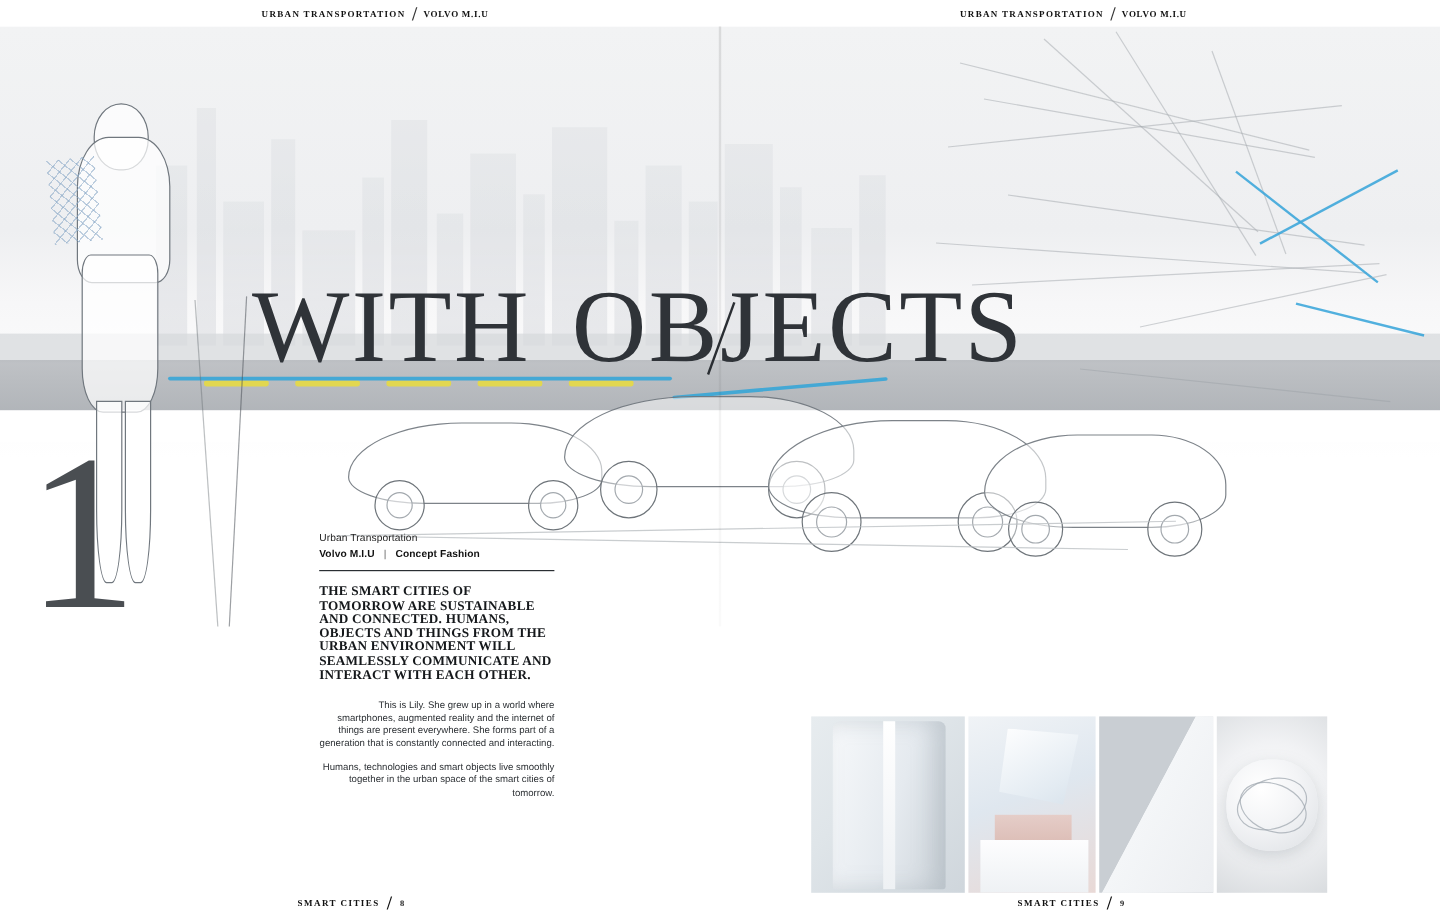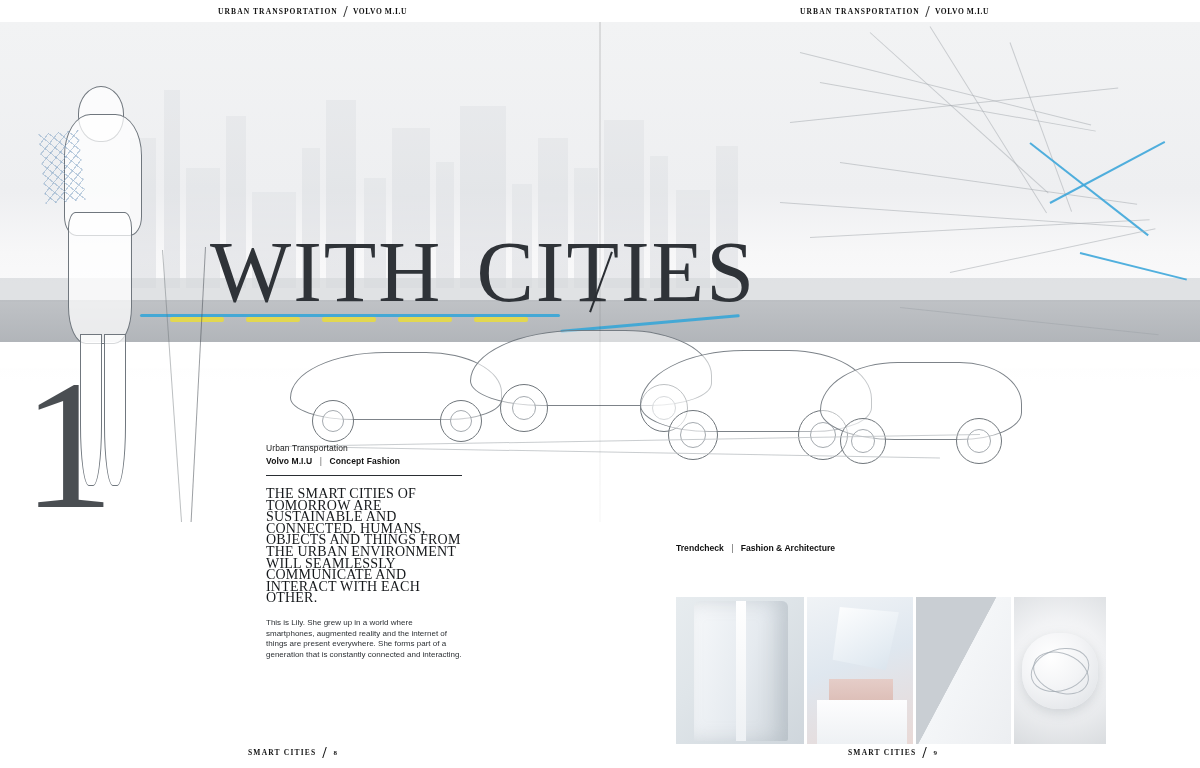--- a/index.html
+++ b/index.html
@@ -141,27 +141,27 @@
   .bigtitle .word2{margin-left:34px;}
 
   
   .lcol{position:absolute;left:266px;top:443px;width:196px;}
   .kicker{font-size:8.5px;color:#222;letter-spacing:.1px;margin-bottom:3px;}
   .subline{font-size:8.5px;font-weight:700;color:#111;letter-spacing:.1px;}
   .subline .bar{display:inline-block;margin:0 5px;color:#666;font-weight:400;}
   .rule{height:1px;background:#2a2e33;margin:9px 0 12px;width:196px;}
   .lead{
     font-family:"Liberation Serif",serif;
-    font-size:14px;line-height:11.6px;font-weight:400;letter-spacing:.2px;color:#15181b;
+    font-size:11px;line-height:11.6px;font-weight:700;letter-spacing:.2px;color:#15181b;
     text-transform:uppercase;
   }
   .body-copy{
     margin-top:14px;font-size:8px;line-height:10.6px;color:#2c3034;
   }
-  .body-copy p{margin:0 0 9px;}
+  .body-copy p{margin:0 0 9px;text-align:right;}
 
   
   .rcol{position:absolute;left:676px;top:543px;width:372px;}
   .rhead{font-size:8.6px;font-weight:700;color:#111;}
   .rhead .bar{display:inline-block;margin:0 5px;color:#666;font-weight:400;}
   .rtext{margin-top:7px;font-size:8px;line-height:10.6px;color:#2c3034;}
   .thumbs{
     position:absolute;left:676px;top:597px;width:430px;height:147px;
     display:flex;gap:3px;
   }
@@ -326,47 +326,43 @@
       <div class="fig-shape" style="left:44px;top:282px;width:20px;height:150px;border-radius:0 0 40% 40%"></div>
       <div class="fig-shape" style="left:68px;top:282px;width:20px;height:150px;border-radius:0 0 40% 40%"></div>
       <div class="fig-hatch"></div>
     </div>
 
     <div class="numeral">1</div>
     <div class="guideline"></div>
     <div class="guideline2"></div>
 
     <div class="bigtitle">
-      <span>WITH</span><span class="word2">CITIES</span>
+      <span>WITH</span><span class="word2">OBJECTS</span>
     </div>
     <div class="slash2"></div>
   </div>
 
   <div class="gutter"></div>
 
   <div class="lcol">
     <div class="kicker">Urban Transportation</div>
     <div class="subline">
       <span>Volvo M.I.U</span>
       <span class="bar">|</span>
       <span>Concept Fashion</span>
     </div>
     <div class="rule"></div>
     <div class="lead">THE SMART CITIES OF TOMORROW ARE SUSTAINABLE AND CONNECTED. HUMANS, OBJECTS AND THINGS FROM THE URBAN ENVIRONMENT WILL SEAMLESSLY COMMUNICATE AND INTERACT WITH EACH OTHER.</div>
     <div class="body-copy">
       <p>This is Lily. She grew up in a world where smartphones, augmented reality and the internet of things are present everywhere. She forms part of a generation that is constantly connected and interacting.</p>
+      <p>Humans, technologies and smart objects live smoothly together in the urban space of the smart cities of tomorrow.</p>
     </div>
   </div>
 
   <div class="rcol">
-    <div class="rhead">
-      <span>Trendcheck</span>
-      <span class="bar">|</span>
-      <span>Fashion &amp; Architecture</span>
-    </div>
   </div>
 
   <div class="thumbs">
     <div class="thumb t1">
       <div class="coat"></div>
     </div>
     <div class="thumb t2">
       <div class="torso"></div>
       <div class="skin"></div>
       <div class="skirt"></div>

